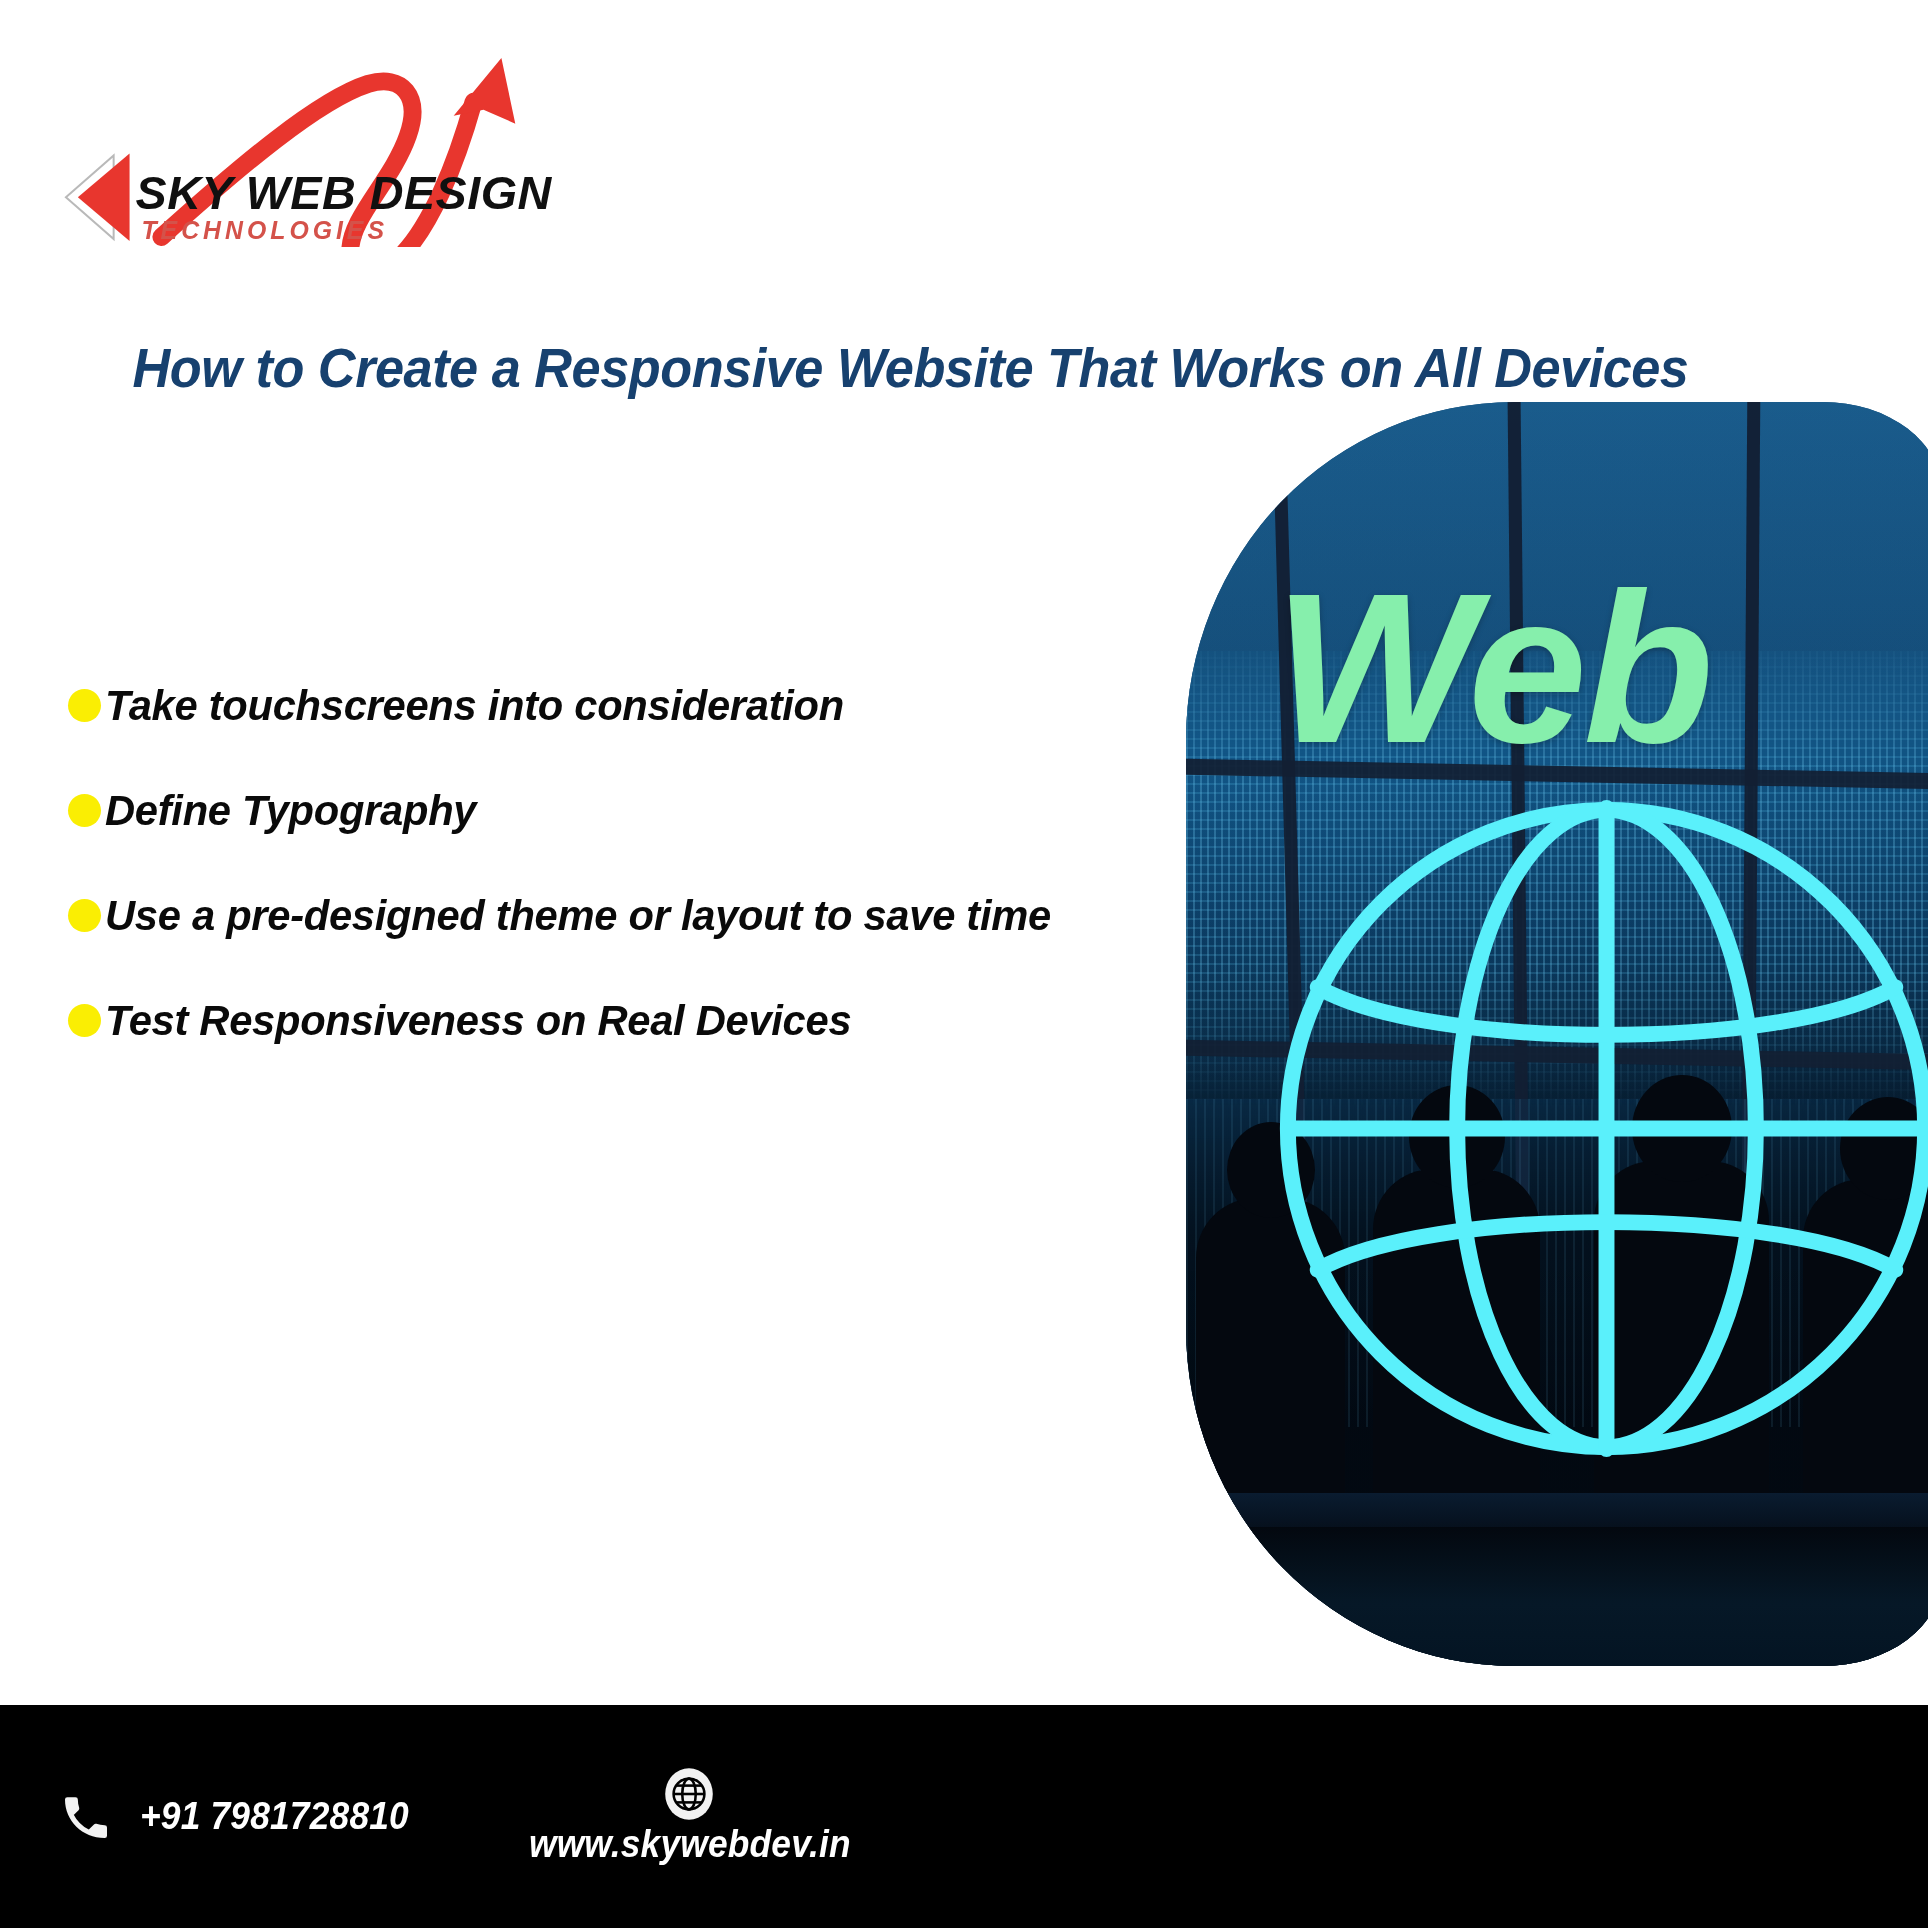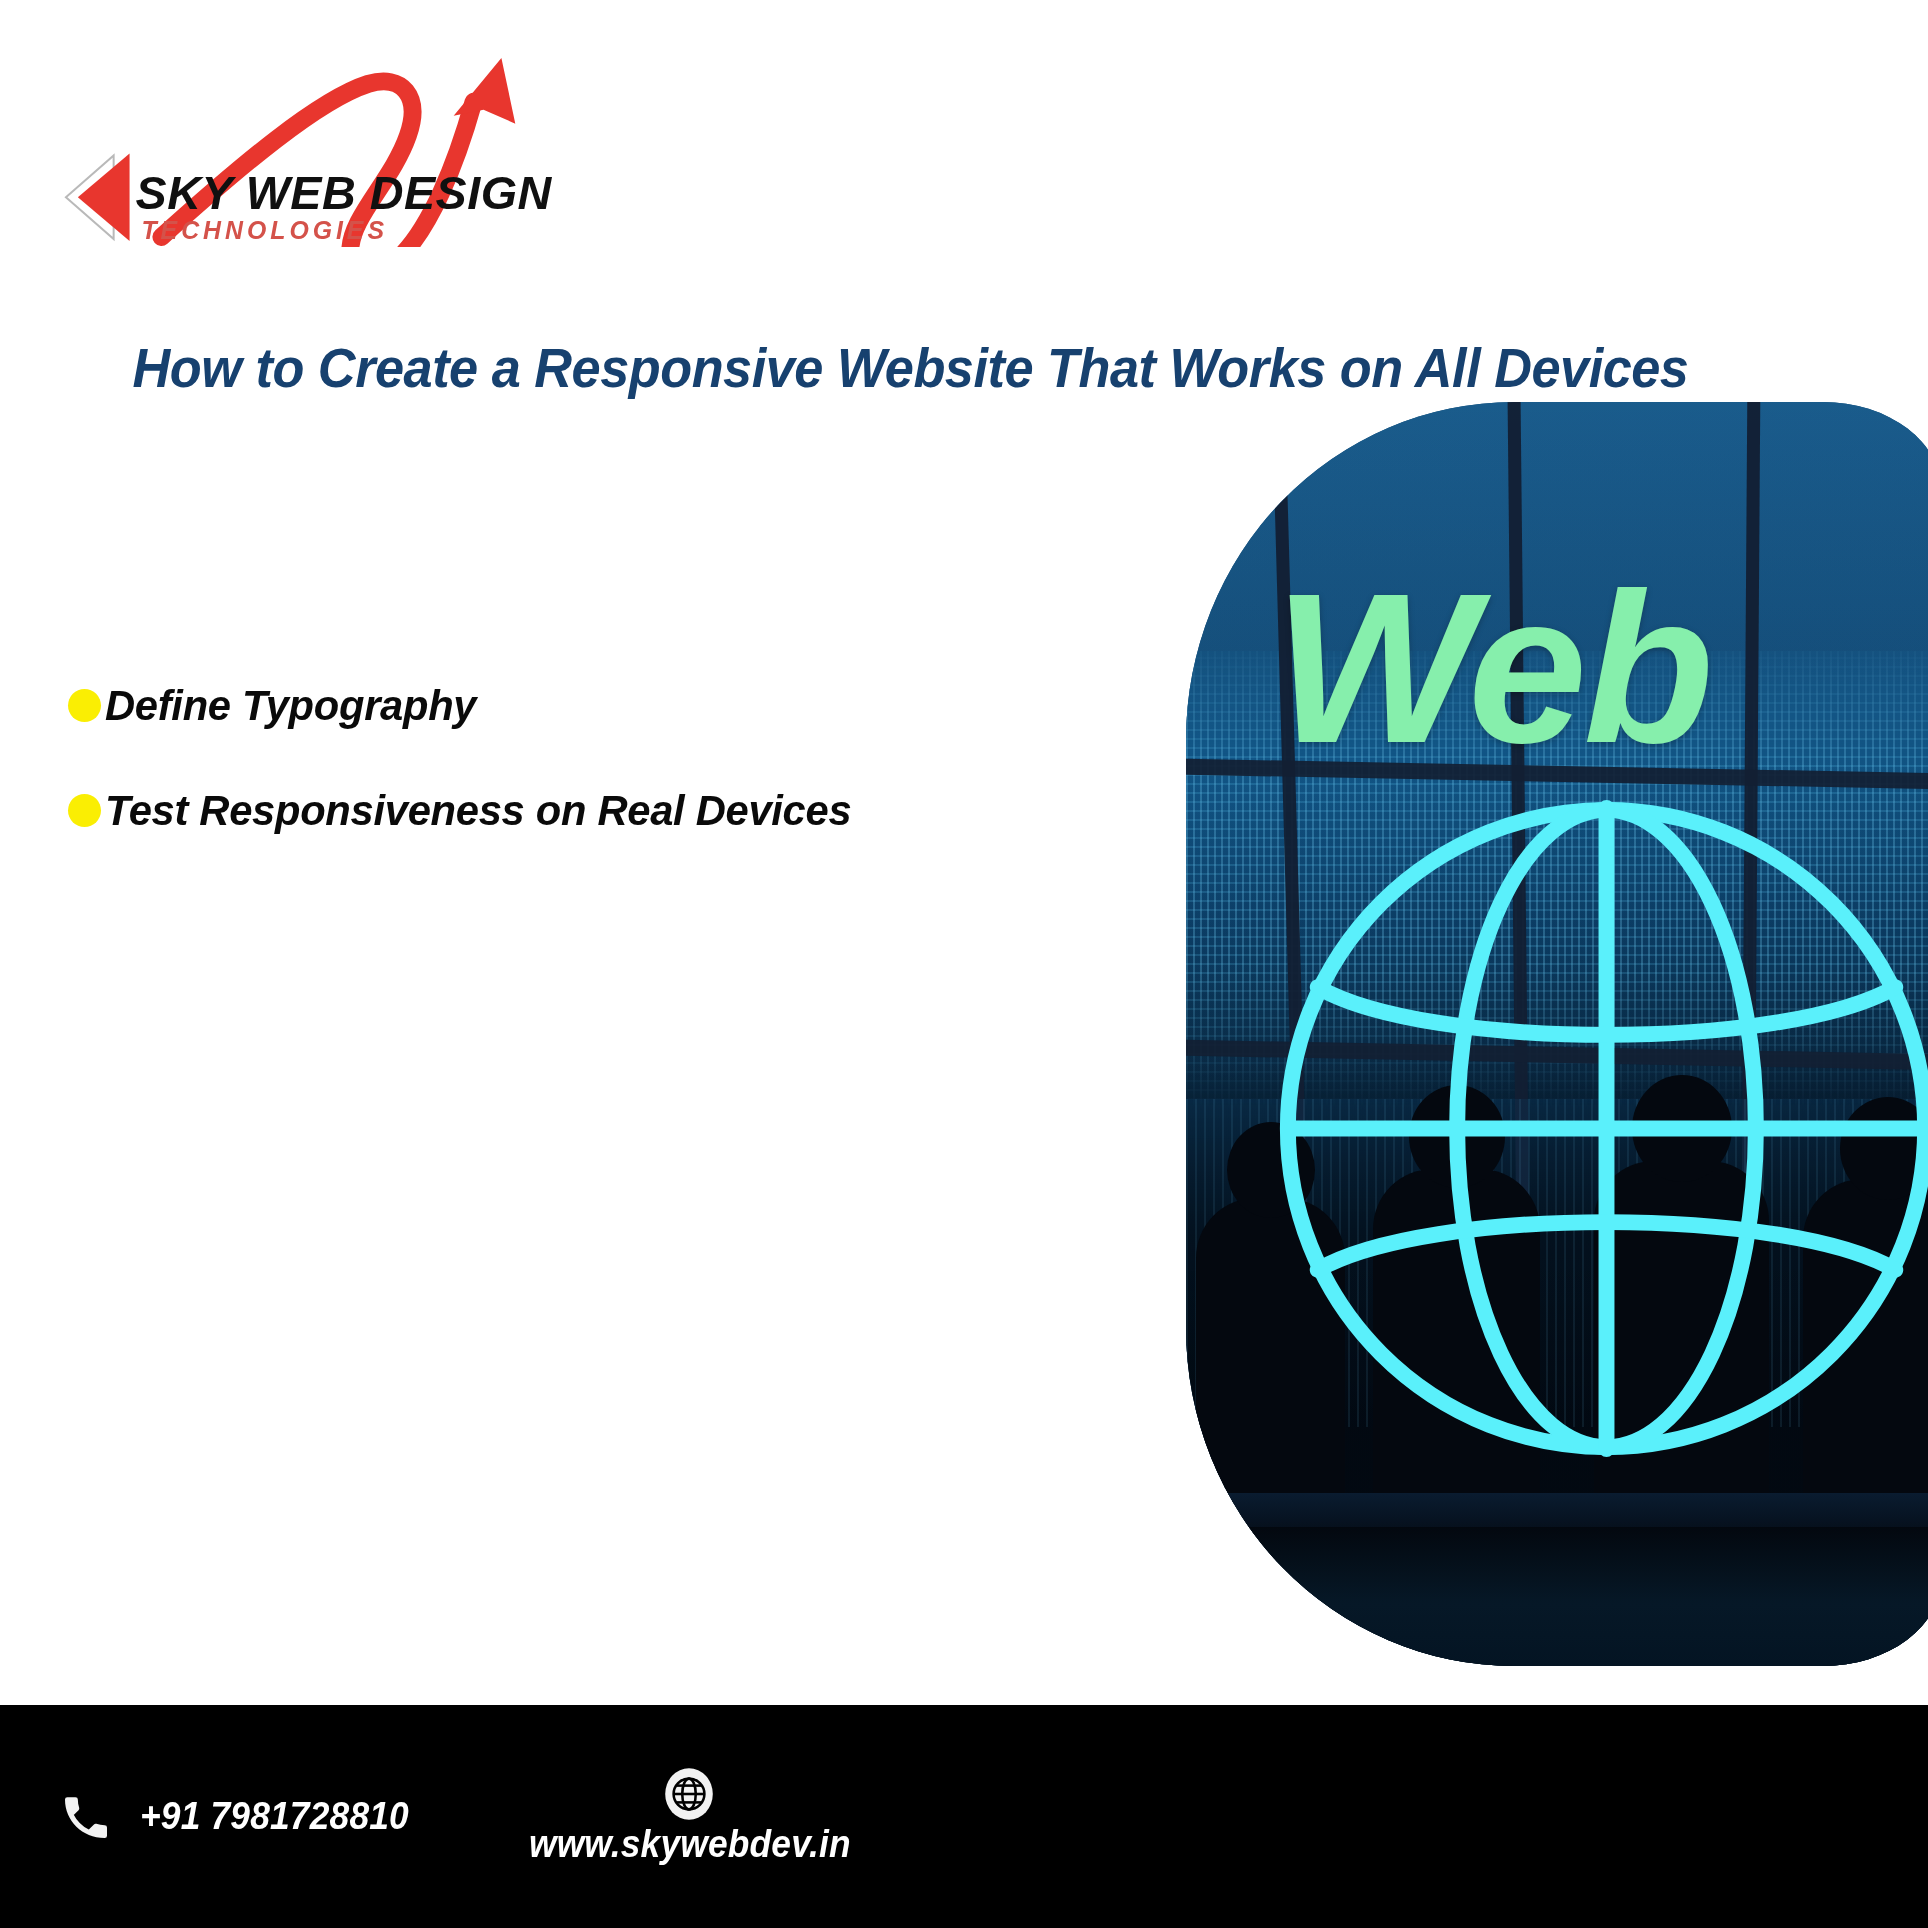--- a/index.html
+++ b/index.html
@@ -268,21 +268,29 @@
         </g>
       </svg>
     </div>
 
     <div class="web-word">Web</div>
   </div>
 
   <div class="bullets">
     <div class="bullet-row">
       <span class="bullet-dot"></span>
+      <span class="bullet-text">Take touchscreens into consideration</span>
+    </div>
+    <div class="bullet-row">
+      <span class="bullet-dot"></span>
       <span class="bullet-text">Define Typography</span>
+    </div>
+    <div class="bullet-row">
+      <span class="bullet-dot"></span>
+      <span class="bullet-text">Use a pre-designed theme or layout to save time</span>
     </div>
     <div class="bullet-row">
       <span class="bullet-dot"></span>
       <span class="bullet-text">Test Responsiveness on Real Devices</span>
     </div>
   </div>
 
   <div class="footer">
 
     <div class="f-item f-phone">

